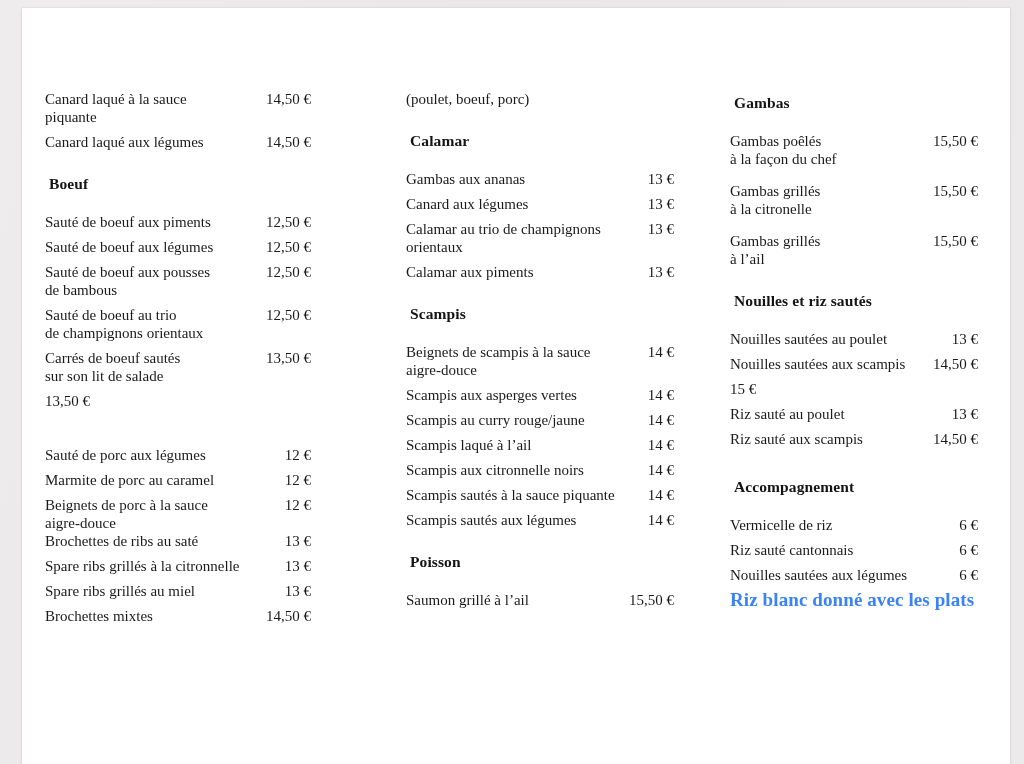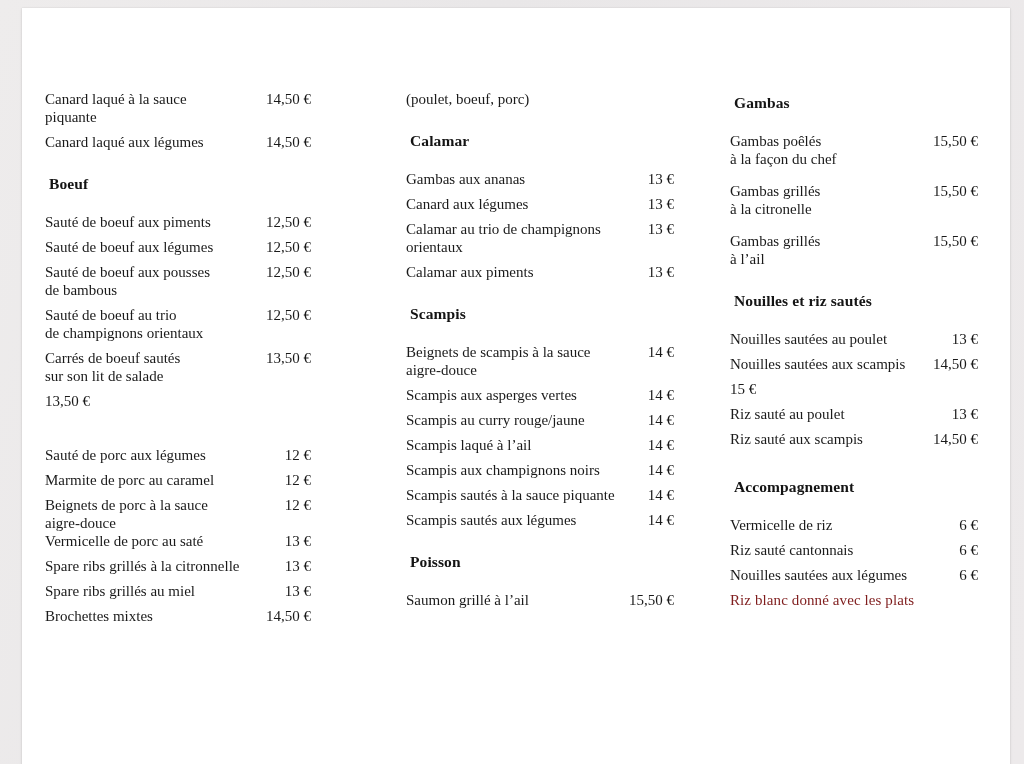--- a/index.html
+++ b/index.html
@@ -50,23 +50,23 @@
     padding: 0;
     line-height: 18px;
     letter-spacing: 0.1px;
   }
   .note {
     font-size: 15px;
     color: #1a1a1a;
     line-height: 18px;
   }
   .bold-note {
-    font-weight: normal;
-    font-size: 15px;
-    color: #7f1d1d;
+    font-weight: bold;
+    font-size: 19px;
+    color: #3b82f6;
     line-height: 18px;
     letter-spacing: 0.1px;
   }
 
   .item {
     display: flex;
     align-items: flex-start;
     justify-content: space-between;
     font-size: 15px;
     color: #1a1a1a;
@@ -158,21 +158,21 @@
         <span class="name">Marmite de porc au caramel</span>
         <span class="price">12 €</span>
       </div>
       <div class="gap-sm"></div>
       <div class="item">
         <span class="name">Beignets de porc à la sauce
 aigre-douce</span>
         <span class="price">12 €</span>
       </div>
       <div class="item">
-        <span class="name">Vermicelle de porc au saté</span>
+        <span class="name">Brochettes de ribs au saté</span>
         <span class="price">13 €</span>
       </div>
       <div class="gap-sm"></div>
       <div class="item">
         <span class="name">Spare ribs grillés à la citronnelle</span>
         <span class="price">13 €</span>
       </div>
       <div class="gap-sm"></div>
       <div class="item">
         <span class="name">Spare ribs grillés au miel</span>
@@ -232,21 +232,21 @@
         <span class="name">Scampis au curry rouge/jaune</span>
         <span class="price">14 €</span>
       </div>
       <div class="gap-sm"></div>
       <div class="item">
         <span class="name">Scampis laqué à l’ail</span>
         <span class="price">14 €</span>
       </div>
       <div class="gap-sm"></div>
       <div class="item">
-        <span class="name">Scampis aux champignons noirs</span>
+        <span class="name">Scampis aux citronnelle noirs</span>
         <span class="price">14 €</span>
       </div>
       <div class="gap-sm"></div>
       <div class="item tight">
         <span class="name">Scampis sautés à la sauce piquante</span>
         <span class="price">14 €</span>
       </div>
       <div class="gap-sm"></div>
       <div class="item">
         <span class="name">Scampis sautés aux légumes</span>

